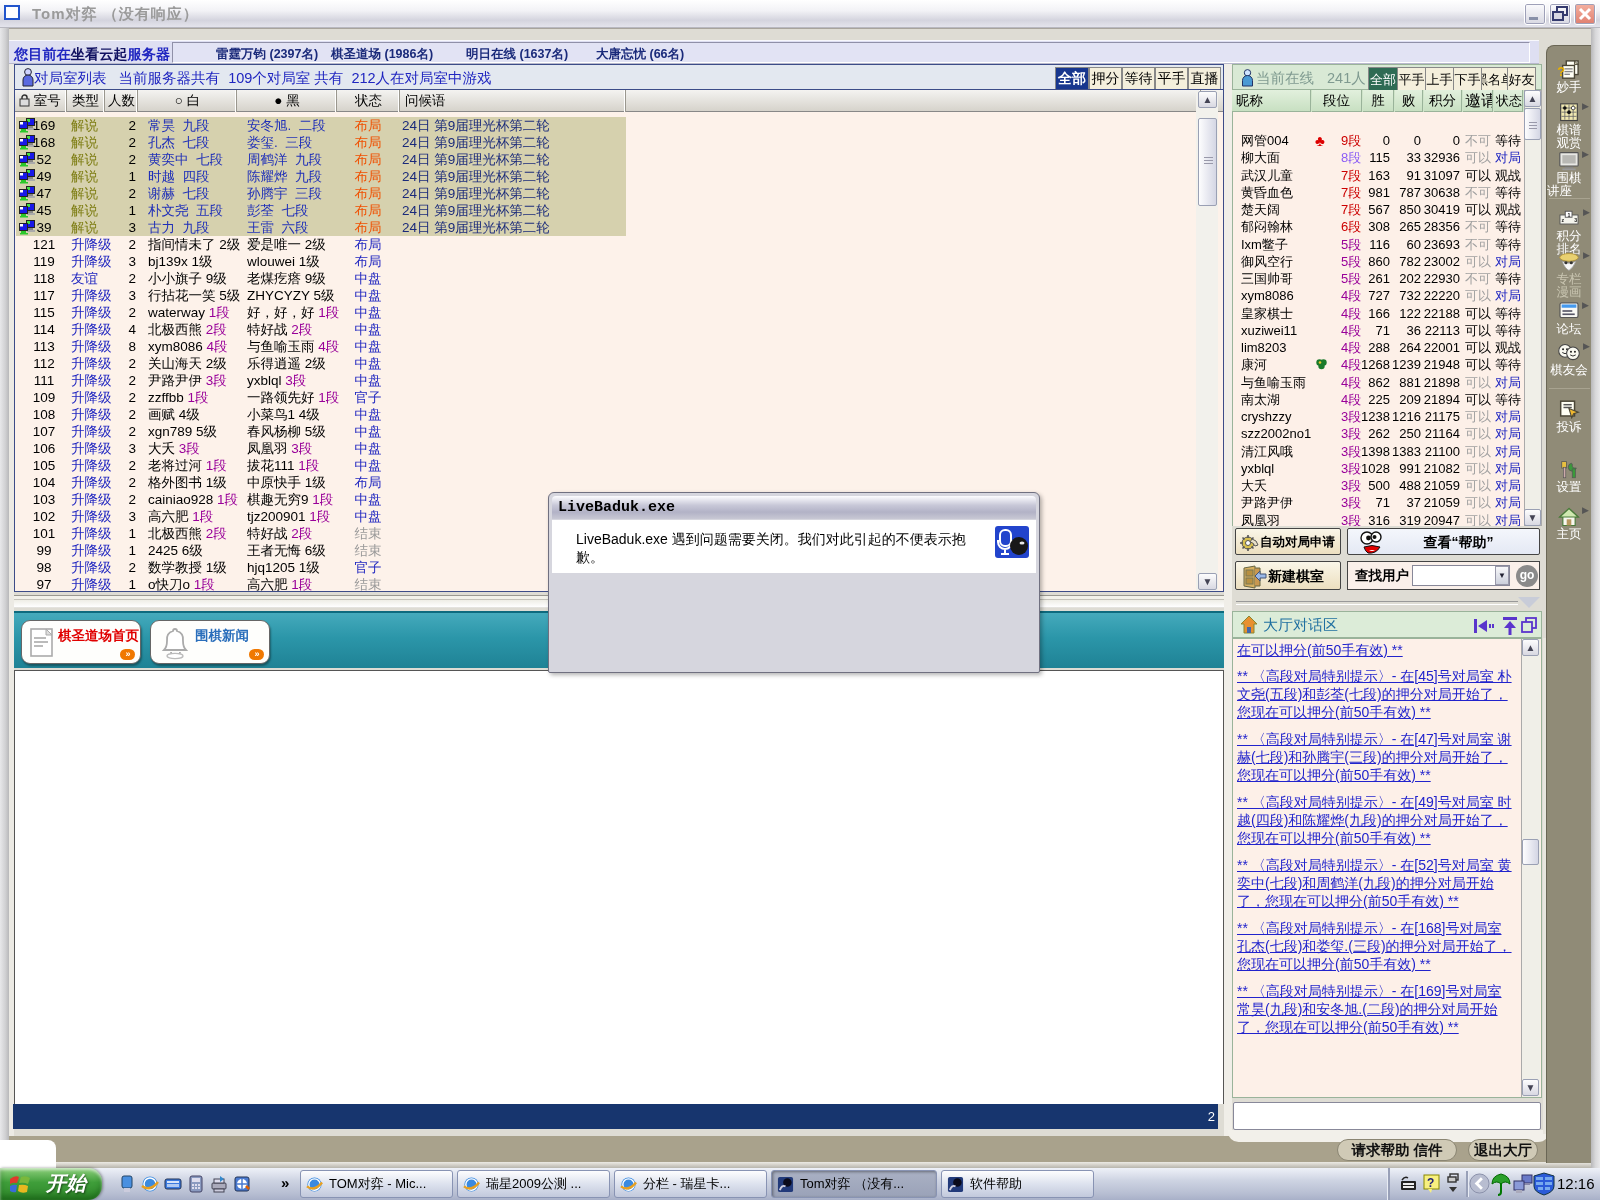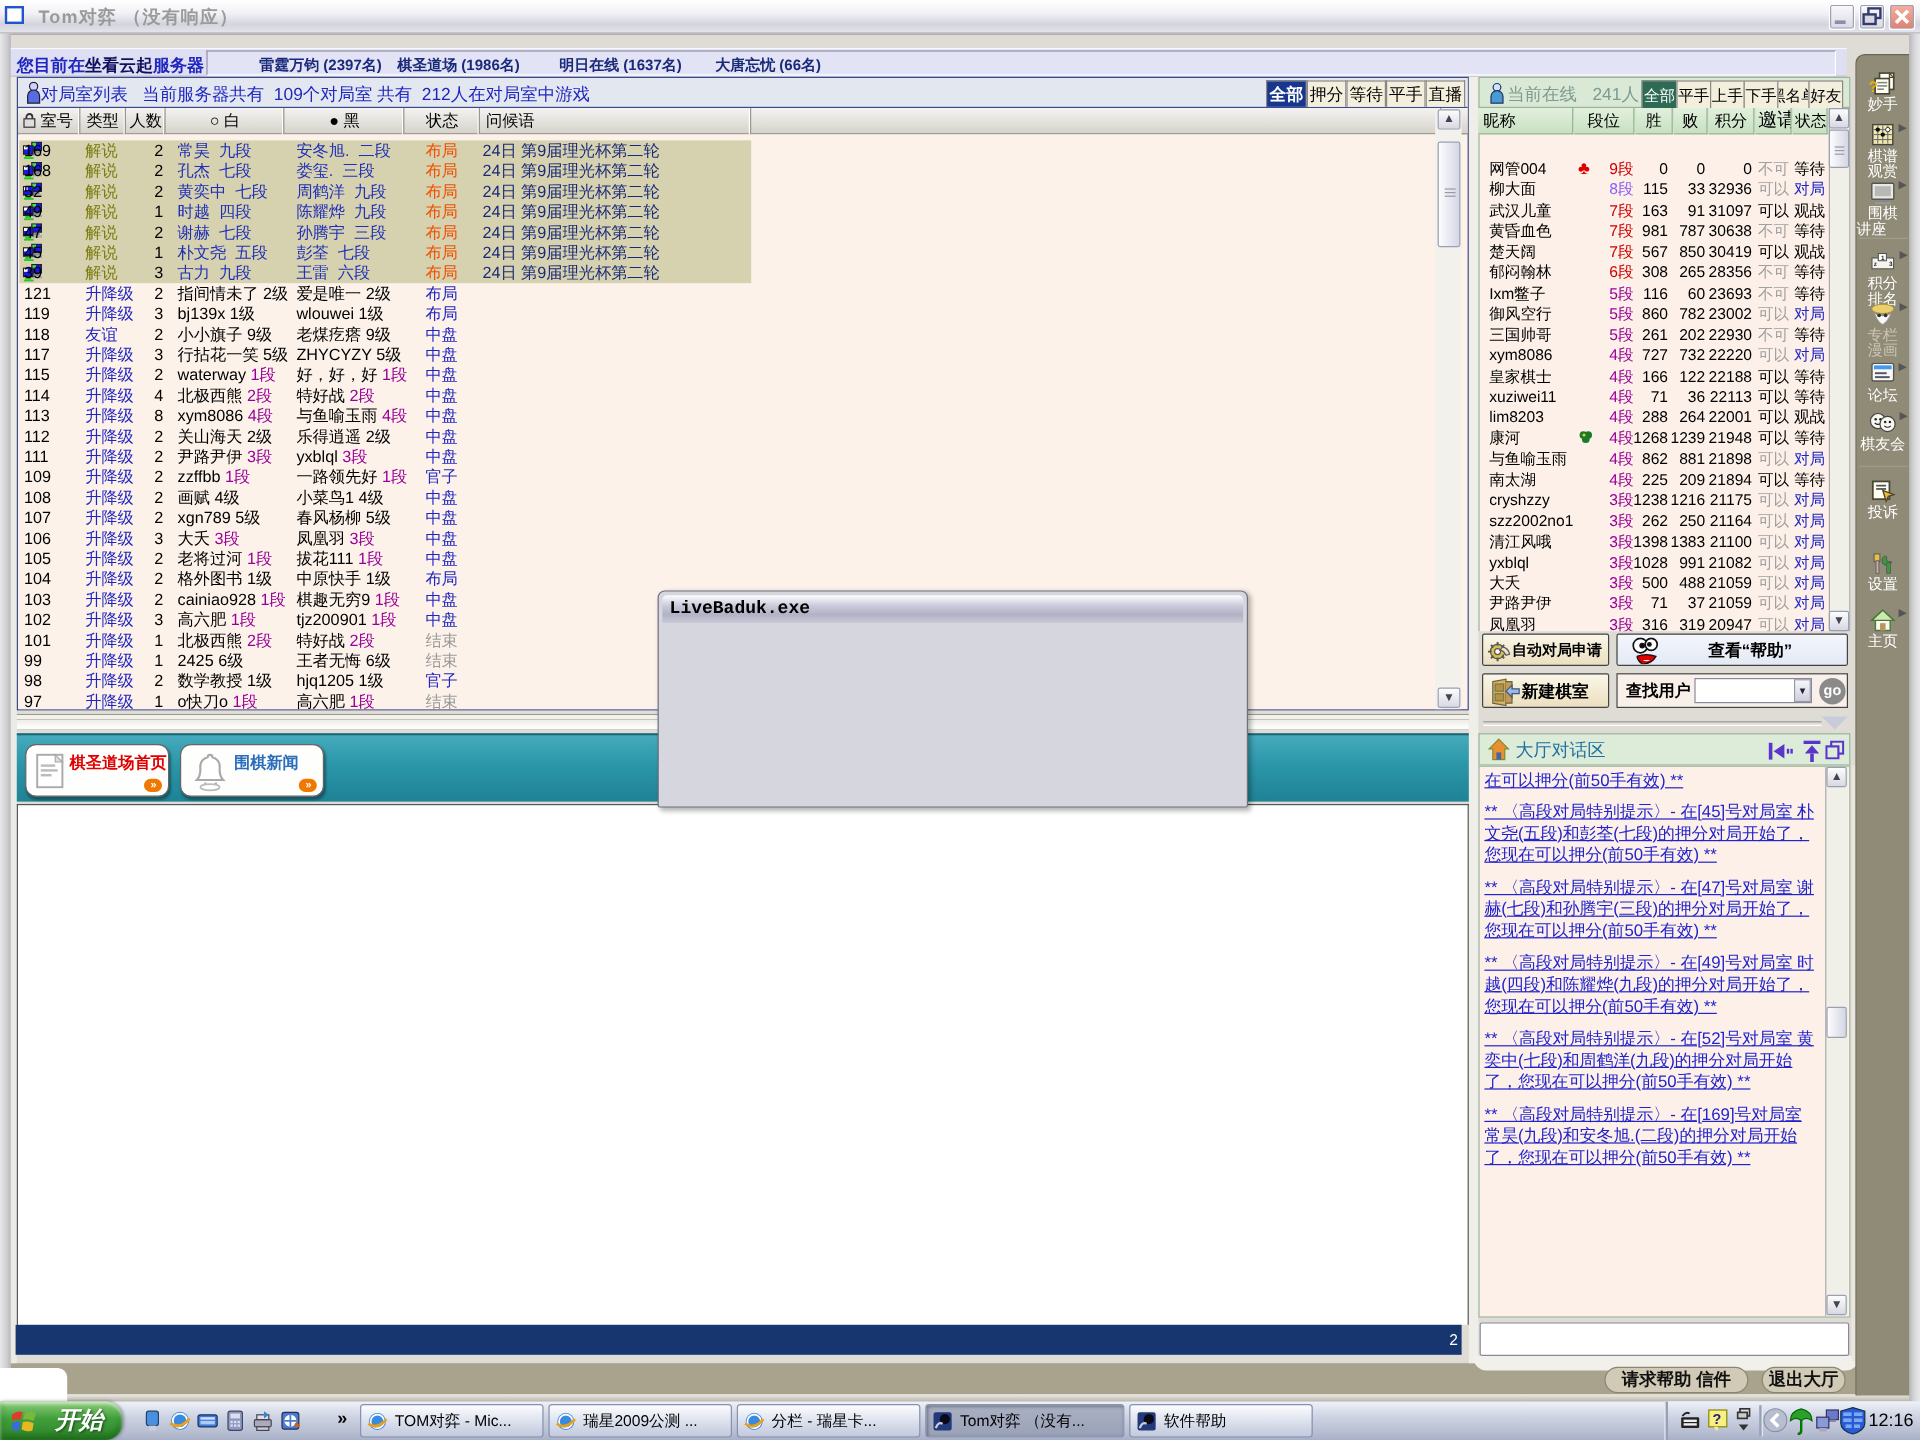--- a/index.html
+++ b/index.html
@@ -30,21 +30,21 @@
 #ltoolbar .txt{position:absolute;left:19px;top:4px;font-size:14.5px;color:#2026c0}
 .ltab{position:absolute;top:2px;height:22px;font-size:14px;text-align:center;line-height:21px;background:#f4efdc;border:1px solid #888;border-bottom:none;color:#000}
 .ltab.sel{background:#17368e;color:#fff;font-weight:bold}
 #lheader{position:absolute;left:0;top:25px;width:1208px;height:22px;background:linear-gradient(#f4f3f1,#d6d3cb);border-bottom:1px solid #888}
 .hcell{position:absolute;top:0;height:22px;font-size:13.5px;color:#000;line-height:22px;border-right:1px solid #9a978e;box-shadow:inset -1px 0 0 #fff;padding-left:4px;white-space:nowrap;overflow:hidden}
 #lbody{position:absolute;left:1px;top:47px;width:1186px;height:479px;background:#fdf2ea;overflow:hidden}
 #jsblock{position:absolute;left:0;top:1px;width:610px;height:119px;background:#d6d1ae}
 .rrow{position:absolute;left:0;width:1186px;height:17px;font-size:13.5px;line-height:17px;color:#000}
 .rrow .ci{position:absolute;left:3px;top:1px}
 .rrow span{position:absolute;top:0;white-space:nowrap}
-.c1{left:4px;width:48px;text-align:left}
+.c1{left:4px;width:48px;text-align:center}
 .c2{left:55px}
 .c3{left:96px;width:24px;text-align:right}
 .c4{left:132px}
 .c5{left:231px}
 .c6{left:324px;width:56px;text-align:center}
 .c7{left:386px;color:#1a2a7a}
 .bl{color:#2030b8}
 .pu{color:#990099}
 
 #lvscroll{position:absolute;left:1181px;top:26px;width:22px;height:500px;background:#f2f1ec}
@@ -881,20 +881,21 @@
         <rect x="1" y="5" width="10" height="10" fill="#dcecd8" stroke="#5a35cc" stroke-width="1.8"></rect>
       </svg>
   </div>
   <div class="abs" id="chatbody">
     <div style="padding:2px 0 0 2px">
       <div class="cmsg" style="margin-bottom:8px"><a>在可以押分(前50手有效) **</a></div>
 <div class="cmsg"><a>** 〈高段对局特别提示〉- 在[45]号对局室 朴文尧(五段)和彭荃(七段)的押分对局开始了，您现在可以押分(前50手有效) **</a></div>
 <div class="cmsg"><a>** 〈高段对局特别提示〉- 在[47]号对局室 谢赫(七段)和孙腾宇(三段)的押分对局开始了，您现在可以押分(前50手有效) **</a></div>
 <div class="cmsg"><a>** 〈高段对局特别提示〉- 在[49]号对局室 时越(四段)和陈耀烨(九段)的押分对局开始了，您现在可以押分(前50手有效) **</a></div>
 <div class="cmsg"><a>** 〈高段对局特别提示〉- 在[52]号对局室 黄奕中(七段)和周鹤洋(九段)的押分对局开始了，您现在可以押分(前50手有效) **</a></div>
+<div class="cmsg"><a>** 〈高段对局特别提示〉- 在[168]号对局室 孔杰(七段)和娄玺.(三段)的押分对局开始了，您现在可以押分(前50手有效) **</a></div>
 <div class="cmsg"><a>** 〈高段对局特别提示〉- 在[169]号对局室 常昊(九段)和安冬旭.(二段)的押分对局开始了，您现在可以押分(前50手有效) **</a></div>
     </div>
     <div id="chatscroll">
       <div class="sbtn" style="left:0;top:0">▲</div>
       <div class="sbtn" style="left:0;top:440px">▼</div>
       <div class="sthumb" style="left:0;top:200px;height:26px"></div>
     </div>
   </div>
   <div class="abs" id="chatinput"></div>
   <div class="abs" style="left:1228px;top:1130px;width:322px;height:12px;background:#f2f0ea;border-radius:0 0 16px 14px"></div>
@@ -987,20 +988,29 @@
     <div class="div2"></div>
   </div>
 
   <div class="pill" style="left:1337px;top:1139px;width:120px;height:22px;line-height:21px">请求帮助 信件</div>
   <div class="pill" style="left:1468px;top:1139px;width:70px;height:22px;line-height:21px">退出大厅</div>
 
   <div class="abs" style="left:0;top:1140px;width:56px;height:28px;background:#fff;border-radius:0 8px 0 0"></div>
 
   <div class="abs" id="dlg">
     <div id="dlgtitle">LiveBaduk.exe</div>
+    <div id="dlgwhite">
+      <div class="msg" style="left:24px;top:10px;width:390px">LiveBaduk.exe 遇到问题需要关闭。我们对此引起的不便表示抱歉。</div>
+      <div id="dlgicon"><svg width="34" height="32" viewBox="0 0 34 32">
+            <rect x="5" y="4" width="11" height="16" rx="5" fill="none" stroke="#fff" stroke-width="2"></rect>
+            <path d="M3 14 v2 a7 7 0 0 0 14 0 v-2 M10 23 v5 M6 28 h8" stroke="#fff" stroke-width="2" fill="none"></path>
+            <circle cx="24" cy="20" r="9" fill="#181818"></circle>
+            <ellipse cx="27" cy="17" rx="2.5" ry="1.5" fill="#e8e8e8"></ellipse>
+          </svg></div>
+    </div>
   </div>
 
   <div class="abs" id="taskbar">
     <div id="startbtn">
         <svg style="position:absolute;left:8px;top:5px" width="24" height="22" viewBox="0 0 24 22">
           <path d="M2 6 Q7 2 11 4 L9 10 Q5 9 2 11 Z" fill="#e03a2c"></path>
           <path d="M13 4 Q18 2 22 5 L20 11 Q16 9 11 10 Z" fill="#7ab83c"></path>
           <path d="M2 13 Q6 11 9 12 L8 19 Q5 20 2 18 Z" fill="#3a6cd8"></path>
           <path d="M11 12 Q16 11 20 13 L19 19 Q14 21 10 18 Z" fill="#e8b820"></path>
         </svg>

